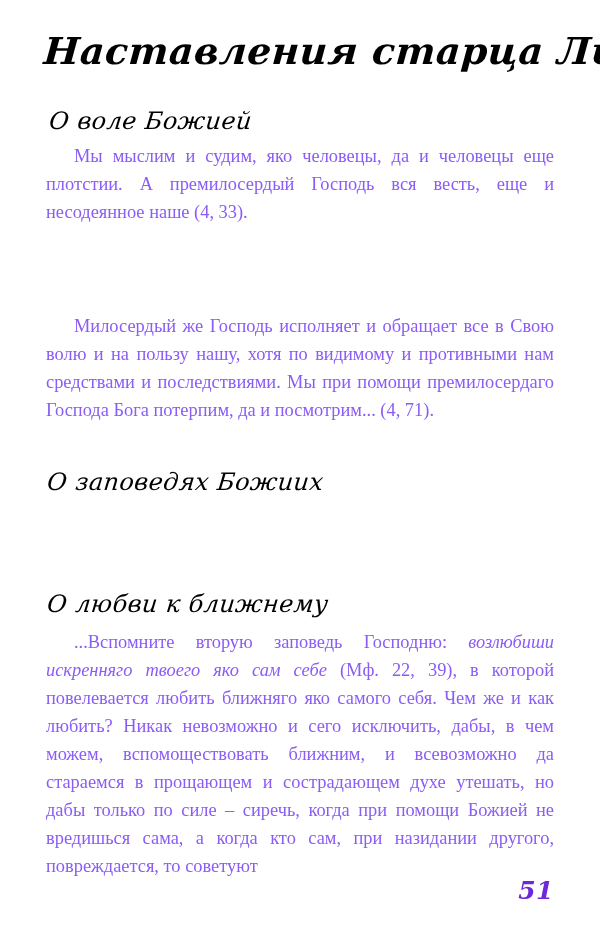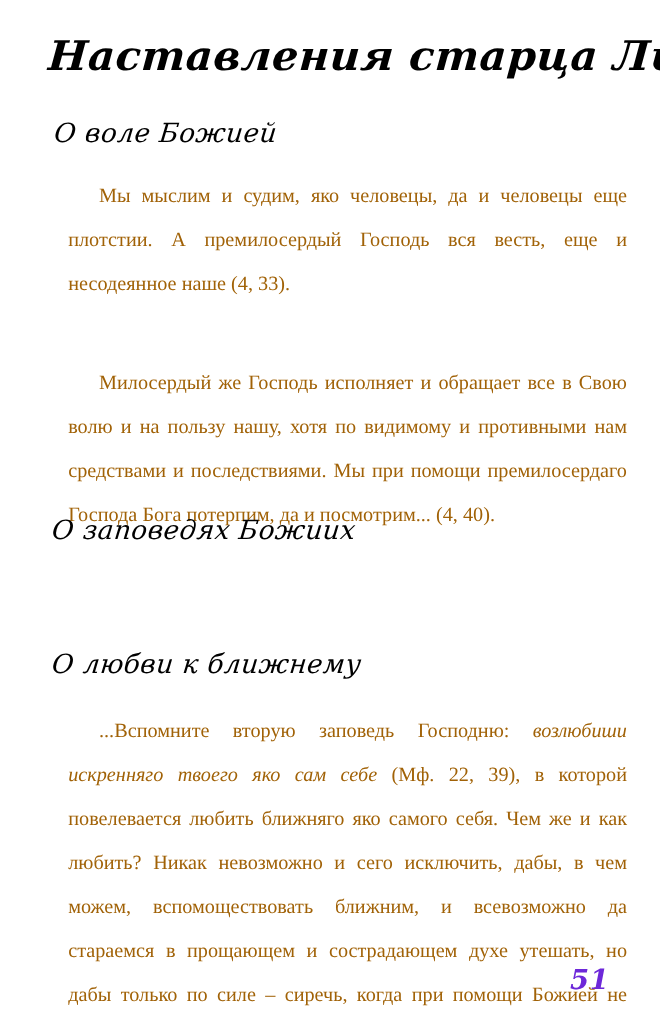--- a/index.html
+++ b/index.html
@@ -62,25 +62,25 @@
     white-space: nowrap;
     transform: skewX(-6deg);
     transform-origin: left bottom;
     letter-spacing: 0.4px;
   }
 
   
   .body-text {
     font-family: "Liberation Serif", "DejaVu Serif", serif;
     font-size: 18.4px;
-    line-height: 40px;
+    line-height: 28px;
     text-align: justify;
     text-justify: inter-word;
-    color: #a16207;
-    margin: 16px;
+    color: #8b5cf6;
+    margin: 0;
     hyphens: manual;
   }
   .body-text.indent {
     text-indent: 28px;
   }
   .quote-italic {
     font-style: italic;
   }
 
   
@@ -116,21 +116,21 @@
 <div class="page">
   <div class="content">
 
     <div class="page-title">Наставления старца Льва</div>
 
     <div class="blk section-heading" id="heading-volya">О воле Божией</div>
 
     <p class="blk body-text indent" id="para-1">Мы мыслим и судим, яко человецы, да и человецы еще плотстии. А премилосердый Господь вся весть, еще и несодеянное наше (4, 33).</p>
 
 
-    <p class="blk body-text indent" id="para-3">Милосердый же Господь исполняет и обращает все в Свою волю и на пользу нашу, хотя по видимому и противными нам средствами и последствиями. Мы при помощи премилосердаго Господа Бога потерпим, да и посмотрим... (4, 40).</p>
+    <p class="blk body-text indent" id="para-3">Милосердый же Господь исполняет и обращает все в Свою волю и на пользу нашу, хотя по видимому и противными нам средствами и последствиями. Мы при помощи премилосердаго Господа Бога потерпим, да и посмотрим... (4, 71).</p>
 
     <div class="blk section-heading" id="heading-zapovedi">О заповедях Божиих</div>
 
 
     <div class="blk section-heading" id="heading-lyubov">О любви к ближнему</div>
 
     <p class="blk body-text indent" id="para-5"><span>...Вспомните вторую заповедь Господню: </span><span class="quote-italic">возлюбиши искренняго твоего яко сам себе</span><span> (Мф. 22, 39), в которой повелевается любить ближняго яко самого себя. Чем же и как любить? Никак невозможно и сего исключить, дабы, в чем можем, вспомоществовать ближним, и всевозможно да стараемся в прощающем и сострадающем духе утешать, но дабы только по силе – сиречь, когда при помощи Божией не вредишься сама, а когда кто сам, при назидании другого, повреждается, то советуют</span></p>
 
   </div>
 

